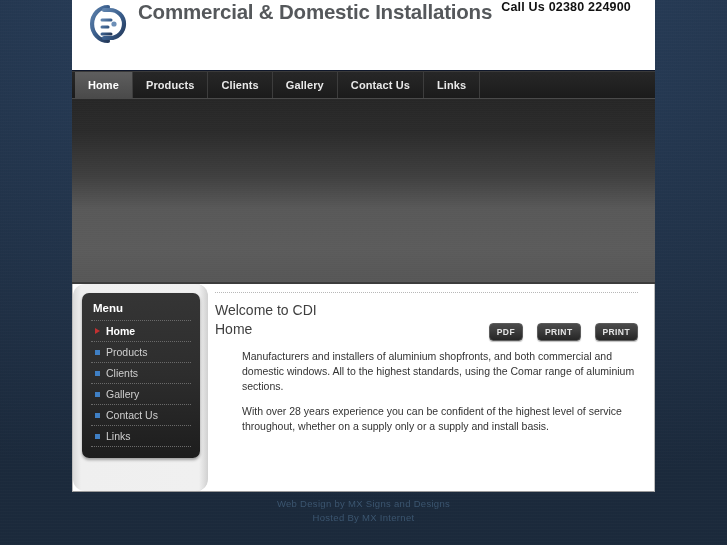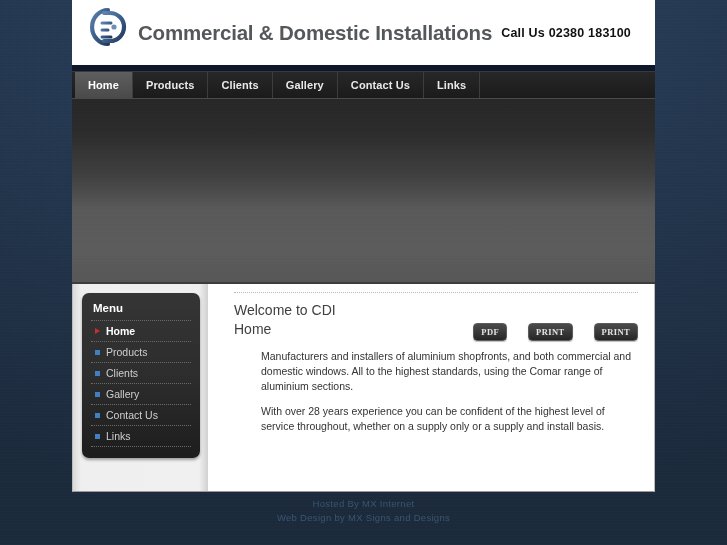--- a/index.html
+++ b/index.html
@@ -37,24 +37,23 @@
     top:0;
     width:583px;
     z-index:2;
   }
 
   
   .header {
     height:71px;
     background:#ffffff;
     display:flex;
-    align-items:center;
     padding:0 18px 0 10px;
     position:relative;
-    border-bottom:6px solid #0f172a;
+    border-bottom:1px solid #0f172a;
   }
 
   .logo-mark {
     width:52px;
     height:60px;
     flex:0 0 52px;
     position:relative;
   }
   .logo-mark svg { display:block; }
 
@@ -131,20 +130,21 @@
     border-right:1px solid #bdbdbd;
     border-bottom:1px solid #9a9a9a;
   }
 
   .sidebar-col {
     width:135px;
     flex:0 0 135px;
     background:linear-gradient(90deg,#d9d9d9 0%, #efefef 6%, #f0f0f0 94%, #d4d4d4 100%);
     padding:9px 7px 12px 9px;
     border-right:1px solid #d2d2d2;
+    border-radius:12px;
   }
 
   .menu-box {
     background:linear-gradient(180deg,#353535 0%, #2d2d2d 50%, #1d1d1d 100%);
     border-radius:7px;
     padding:8px 9px 9px 9px;
     box-shadow:0 2px 3px rgba(0,0,0,.35);
   }
   .menu-title {
     color:#ffffff;
@@ -180,21 +180,21 @@
     border-top:3.5px solid transparent;
     border-bottom:3.5px solid transparent;
     flex:0 0 5px;
     margin-left:1px;
   }
   .menu-foot { border-top:1px dotted #6a6a6a; height:3px; }
 
   
   .main-col {
     flex:1;
-    padding:8px 16px 14px 26px;
+    padding:8px 16px 14px 7px;
     min-width:0;
   }
   .main-rule {
     border-top:1px dotted #b8b8b8;
     margin:0 0 9px 0;
   }
 
   .page-heading {
     font-size:14px;
     color:#3f3f3f;
@@ -206,21 +206,21 @@
     align-items:flex-start;
     justify-content:space-between;
     gap:10px;
     margin-bottom:8px;
   }
   .article-title {
     font-size:14px;
     color:#3f3f3f;
     font-weight:normal;
   }
-  .tools { display:flex; gap:21px; padding-top:2px;font-family:Liberation Serif, serif; }
+  .tools { display:flex; gap:14px; padding-top:2px; }
   .tool-btn {
     background:linear-gradient(180deg,#4b4b4b 0%, #3a3a3a 50%, #262626 100%);
     color:#e4e4e4;
     font-size:8.5px;
     font-weight:bold;
     letter-spacing:.4px;
     padding:3px 7px 3px 7px;
     border-radius:4px;
     border:1px solid #5c5c5c;
     cursor:pointer;
@@ -277,21 +277,21 @@
         <path d="M30 12 L30 55" fill="none" stroke="url(#lg)" stroke-width="4.2" stroke-linecap="round"></path>
 
         <path d="M20 20 L29 20 M20 27 L26 27 M20 34 L29 34" fill="none" stroke="url(#lg)" stroke-width="3" stroke-linecap="round"></path>
 
         <circle cx="32" cy="24" r="2.6" fill="#6d8fb7"></circle>
       </svg>
     </div>
 
     <div class="brand-name">Commercial &amp; Domestic Installations</div>
 
-    <div class="call-us">Call Us 02380 183100</div>
+    <div class="call-us">Call Us 02380 224900</div>
   </div>
 
   <div class="navbar">
     <a class="nav-item active">Home</a>
     <a class="nav-item">Products</a>
     <a class="nav-item">Clients</a>
     <a class="nav-item">Gallery</a>
     <a class="nav-item">Contact Us</a>
     <a class="nav-item">Links</a>
     <div class="nav-rest"></div>
@@ -368,15 +368,15 @@
       </div>
 
       <p class="article-p">Manufacturers and installers of aluminium shopfronts, and both commercial and domestic windows. All to the highest standards, using the Comar range of aluminium sections.</p>
       <p class="article-p">With over 28 years experience you can be confident of the highest level of service throughout, whether on a supply only or a supply and install basis.</p>
     </div>
 
   </div>
 </div>
 
 <div class="footer">
+  <div class="footer-line">Web Design by MX Signs and Designs</div>
   <div class="footer-line">Hosted By MX Internet</div>
-  <div class="footer-line">Web Design by MX Signs and Designs</div>
 </div>
 
 </body></html>

